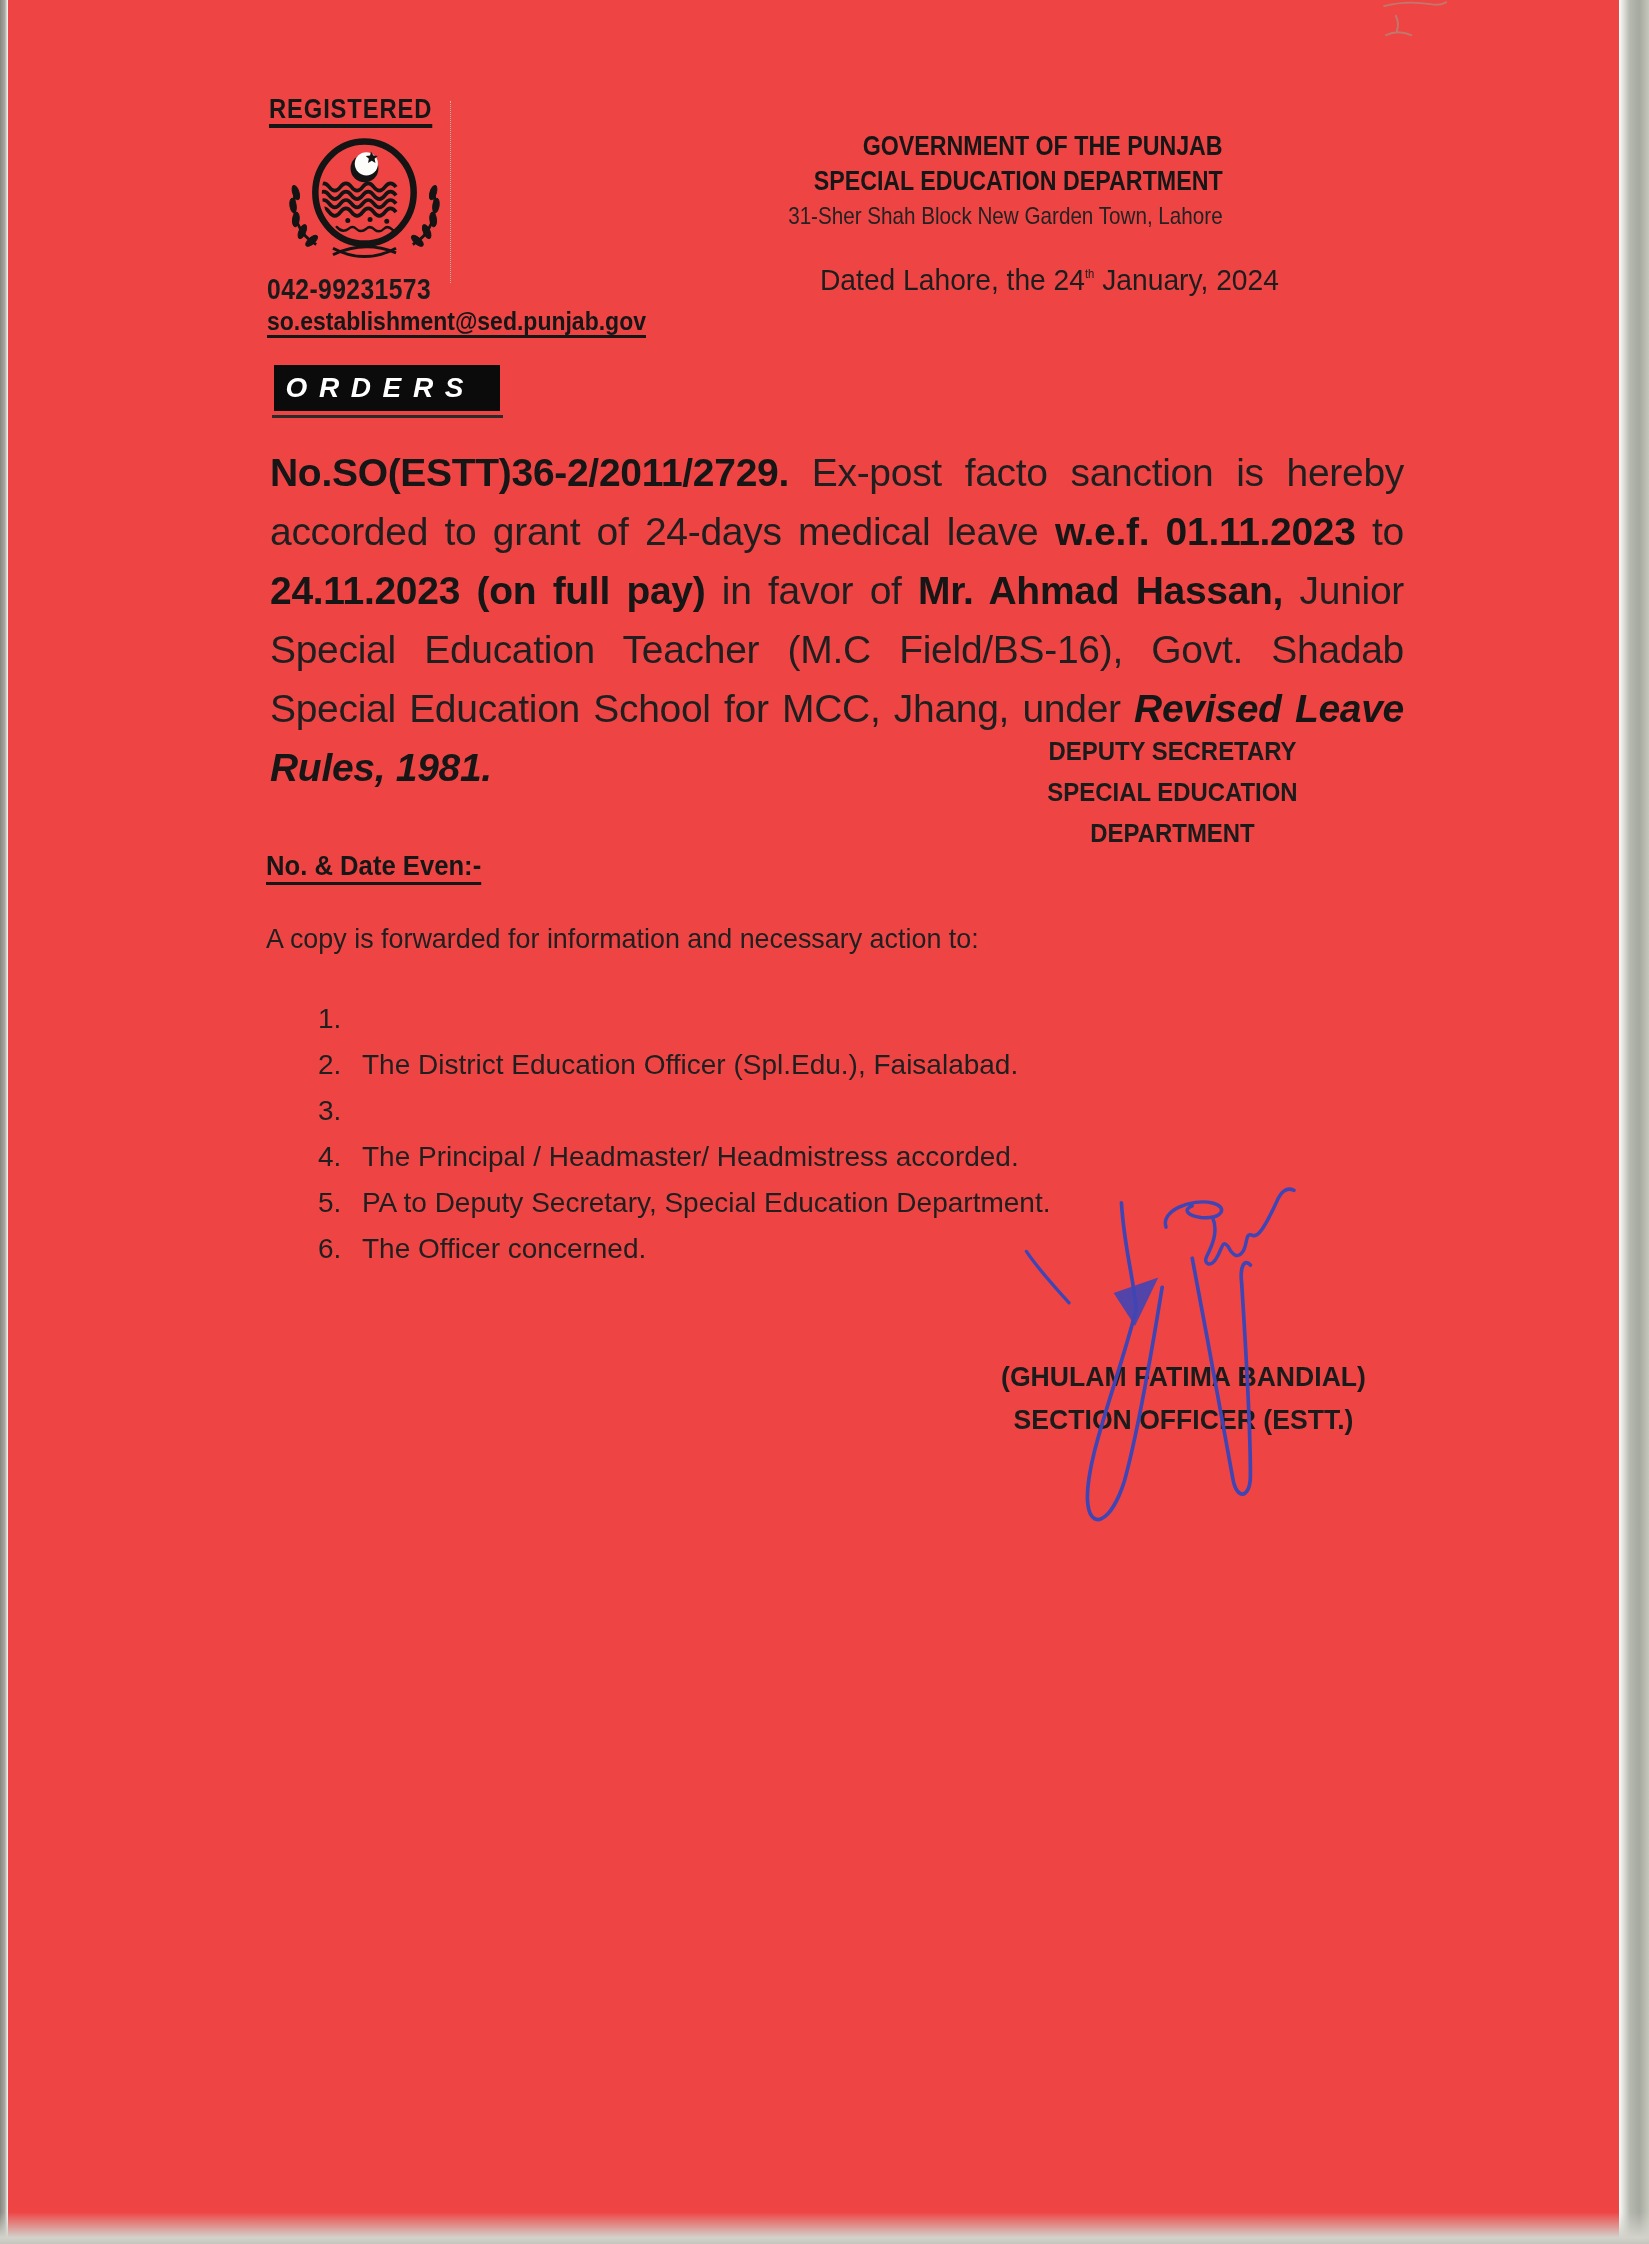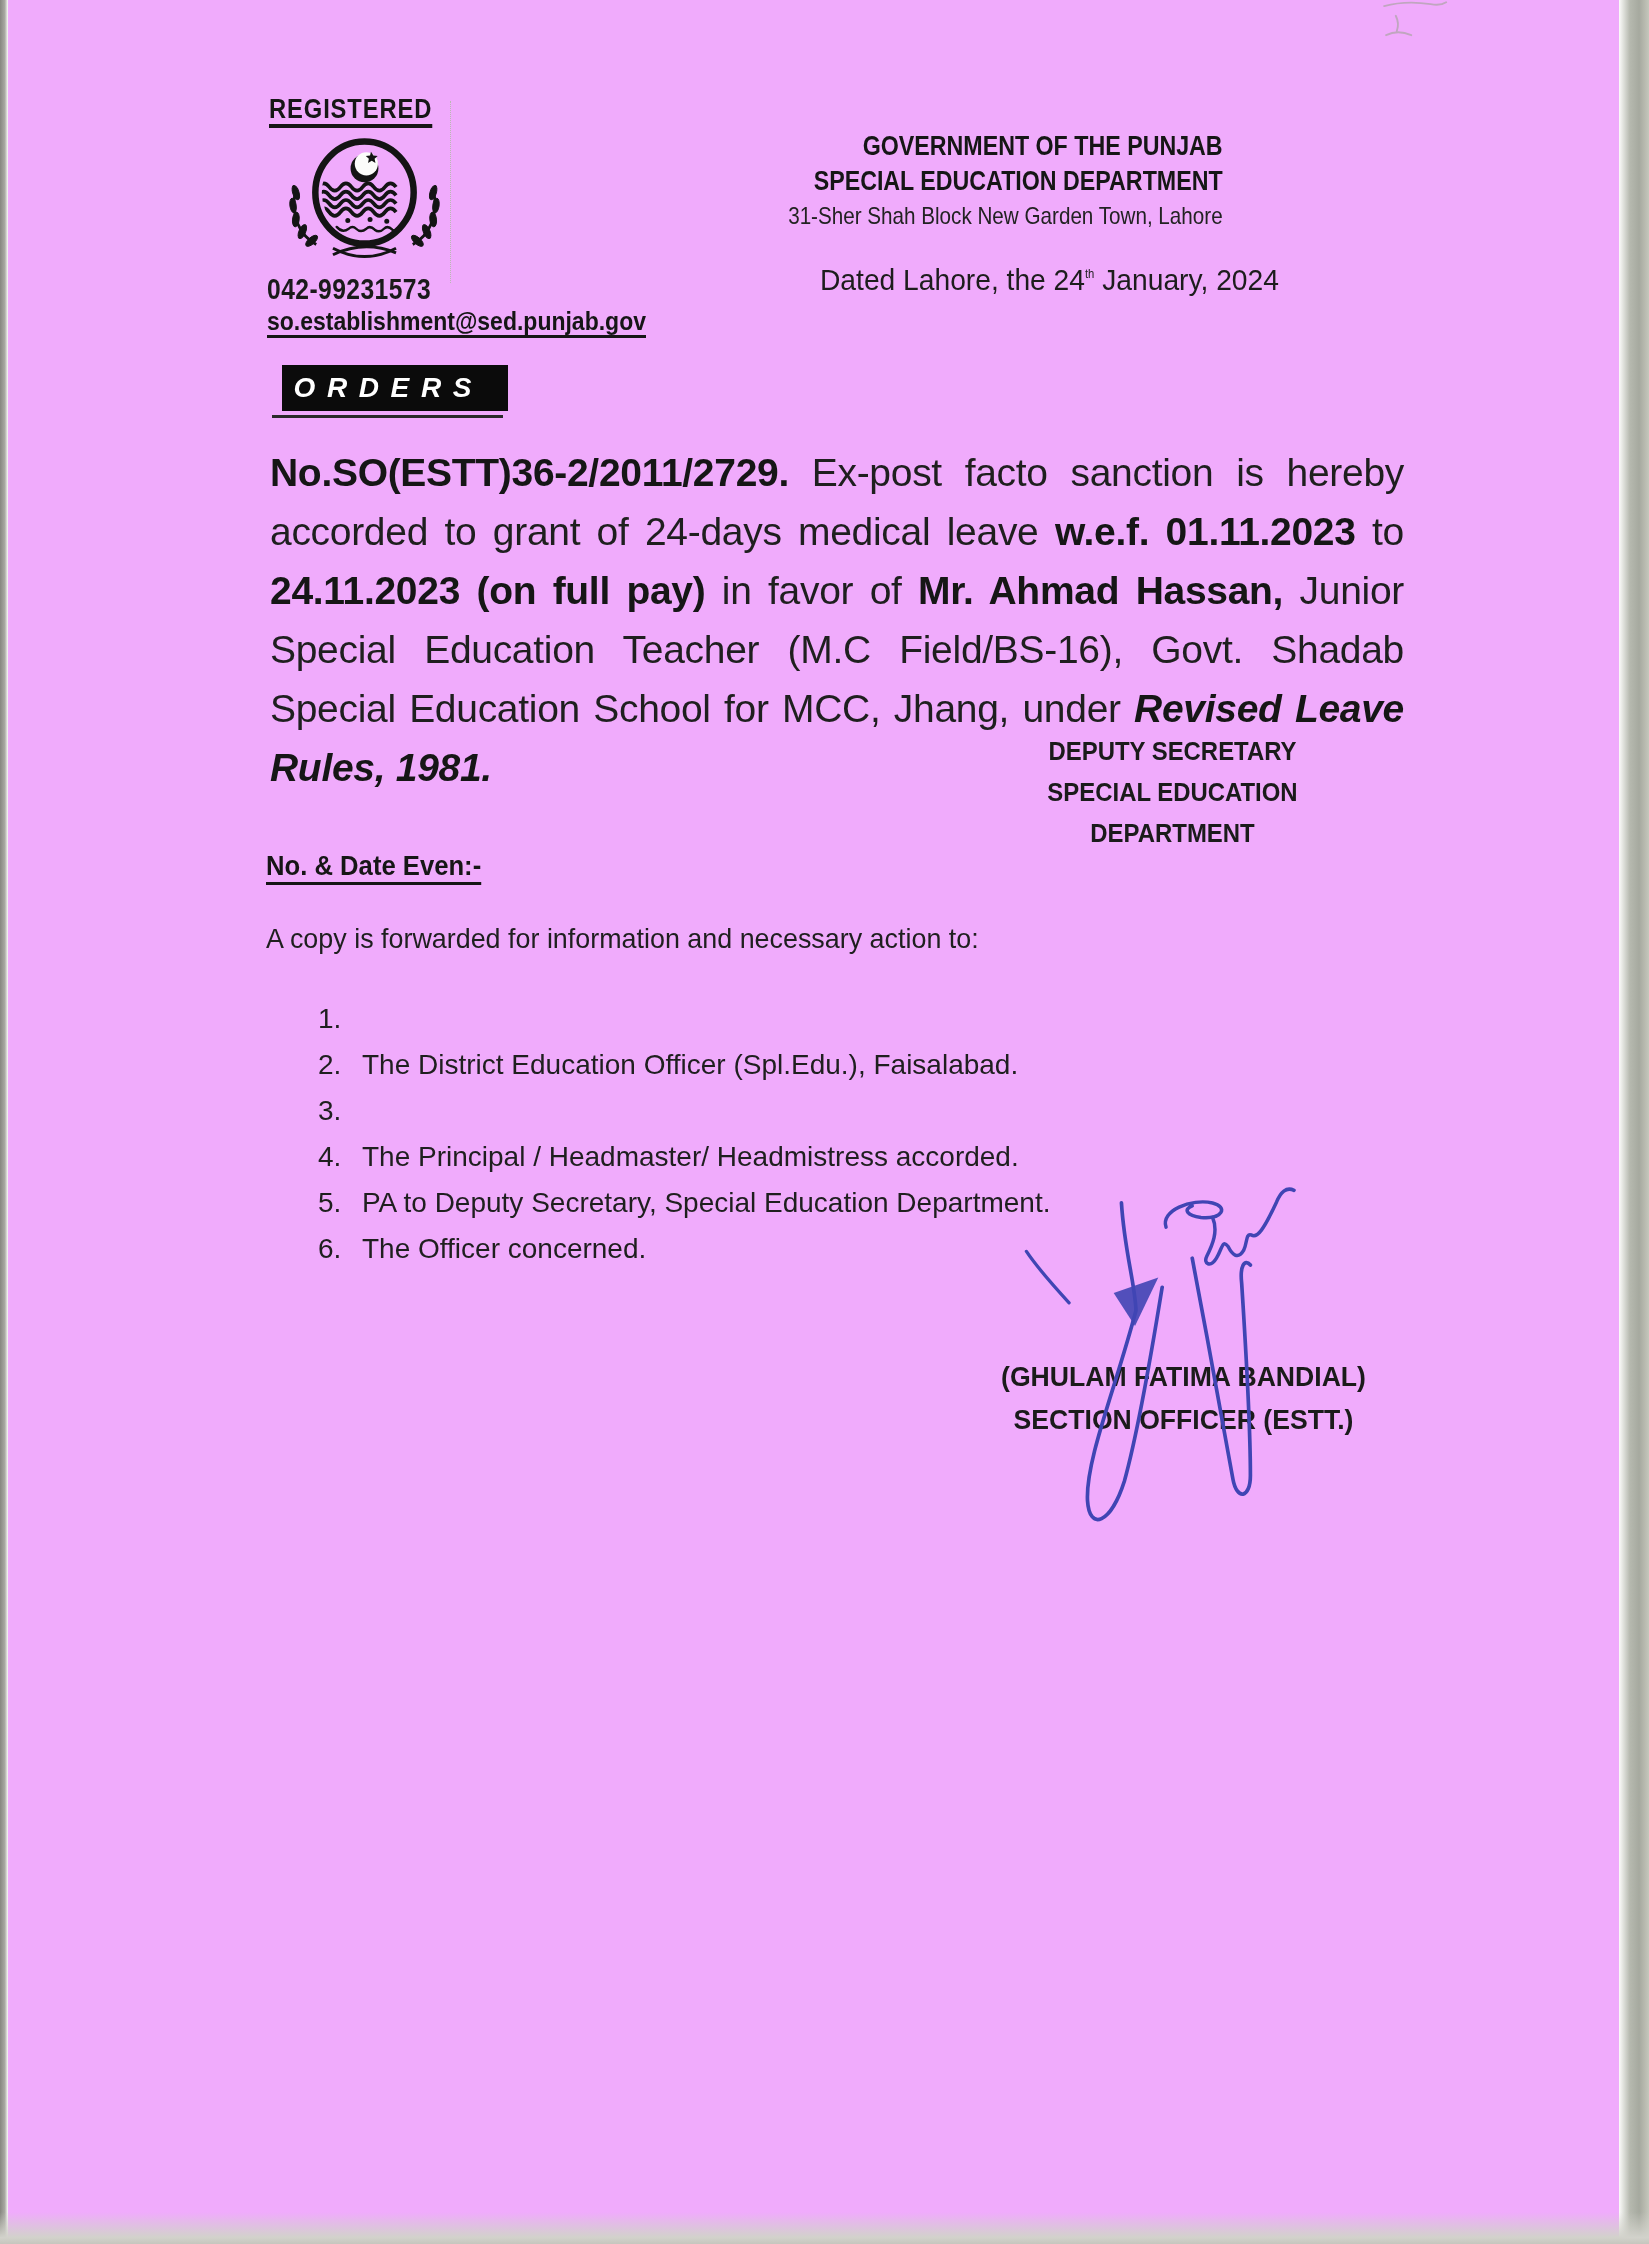--- a/index.html
+++ b/index.html
@@ -1,20 +1,20 @@
 <!DOCTYPE html>
 <html><head>
 <meta charset="utf-8">
 <style>
   html, body { margin: 0; padding: 0; background: #e8e8e4; }
   .page {
     position: relative;
     width: 1650px;
     height: 2244px;
-    background: #f0abfc;
+    background: #ef4444;
     overflow: hidden;
     font-family: "Liberation Sans", "DejaVu Sans", sans-serif;
     color: #1e1e1e;
   }
   .abs { position: absolute; }
 
   
   .edge-left   { left: 0; top: 0; width: 7.8px; height: 2244px;
                  background: linear-gradient(90deg, #86867f 0%, #a9a9a2 60%, #fcfcfa 100%); }
   .edge-right  { left: 1619px; top: 0; width: 31px; height: 2244px;
@@ -50,21 +50,21 @@
   .dateline { left: 820px; top: 263px; font-size: 30px; color: #1d1d1d; white-space: nowrap;
     transform: scaleX(0.94); transform-origin: left top; }
   .dateline sup { font-size: 12px; vertical-align: 11.6px; }
 
   
   .orders-box {
     left: 274px; top: 365px; width: 226px; height: 46px;
     background: #0b0b0b; color: #ffffff;
     font-size: 28px; font-weight: bold; font-style: italic;
     letter-spacing: 11.6px; line-height: 46px; padding-left: 11.6px; box-sizing: border-box;
-    white-space: nowrap; overflow: hidden; margin-left: 8px;
+    white-space: nowrap; overflow: hidden;
   }
   .orders-underline { left: 272px; top: 415px; width: 231px; height: 2.9px; background: #2a2a2a; }
 
   
   .order-body {
     left: 270px; top: 443px; width: 1134px;
     font-size: 39px; line-height: 59px; text-align: justify;
     letter-spacing: -0.3px; color: #1f1f1f;
   }
   .seg-b  { font-weight: bold; color: #161616; }

